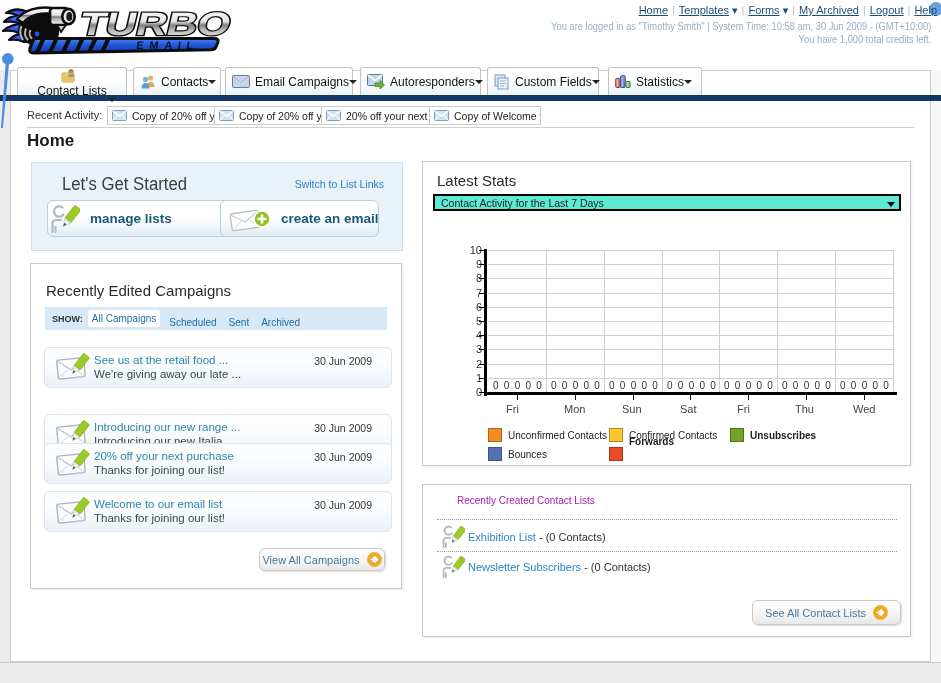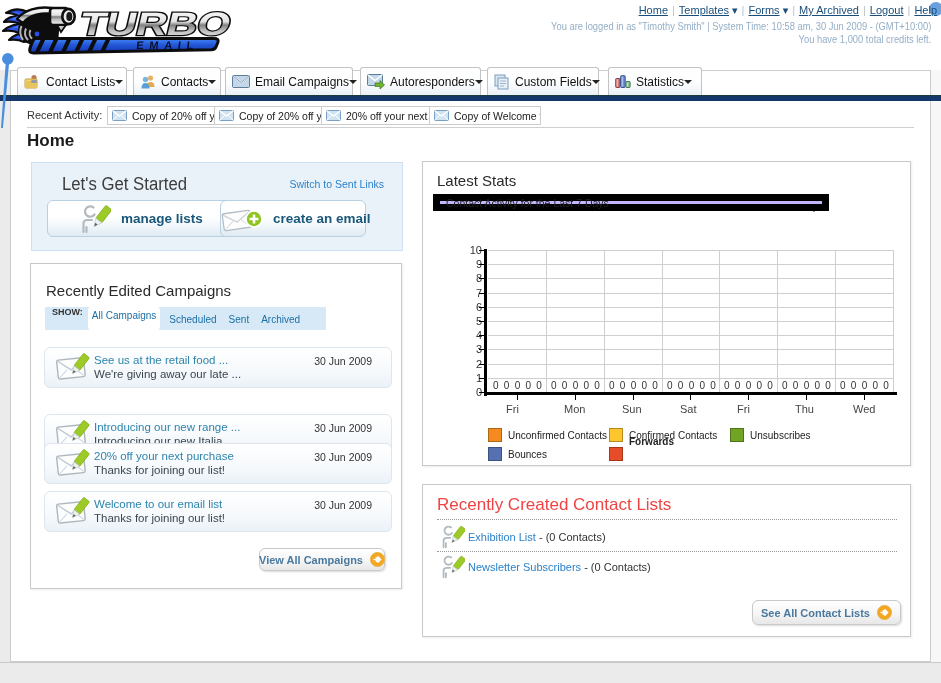--- a/index.html
+++ b/index.html
@@ -36,48 +36,48 @@
   #getstarted{left:31px;top:162px;width:372px;height:89px;background:#e9f2f9;border:1px solid #cddff0;box-shadow:none;}
   #gs-title{left:62px;top:174px;font-size:18px;color:#3d3d3d;transform:scaleX(0.93);transform-origin:0 0;}
   a.bluelink{color:#2c82c9;text-decoration:none;}
   .gsbtn{position:absolute;top:200px;height:37px;white-space:nowrap;box-sizing:border-box;border:1px solid #b7d0e2;border-radius:6px;
         background:linear-gradient(#ffffff 45%,#f2f7fb 70%,#dfeaf2);
         display:flex;align-items:center;font-size:13.5px;font-weight:bold;color:#19587a;}
   .gsbtn svg{margin-right:10px;flex:none;}
   
   #campaigns{left:30px;top:263px;width:372px;height:326px;}
   #camp-title{left:46px;top:282px;font-size:15px;color:#2b2b2b;}
-  #showbar{left:45px;top:307px;width:281px;height:23px;background:#d7e9f6;display:flex;font-size:10px;}
+  #showbar{left:45px;top:307px;width:342px;height:23px;background:#d7e9f6;display:flex;align-items:center;font-size:10px;}
   #showbar .showlab{font-size:9px;font-weight:bold;color:#333;margin:0 5px 0 7px;}
   #showbar .pill{background:#fff;border-radius:3px;padding:3px 4px;color:#1b6fa5;margin-right:9px;}
   #showbar a{color:#1b6fa5;text-decoration:none;margin-right:12px;margin-top:7px;}
   .campitem{position:absolute;left:44px;width:348px;height:41px;box-sizing:border-box;
            border:1px solid #dde6ee;border-radius:6px;background:linear-gradient(#ffffff,#f6f9fc 60%,#eaf1f8);}
   .campitem svg{position:absolute;left:11px;top:3px;}
   .campitem .t1{position:absolute;left:49px;top:6px;font-size:11.5px;color:#2d85ad;}
   .campitem .t2{position:absolute;left:49px;top:19.5px;font-size:11.5px;color:#39474f;}
   .campitem .dt{position:absolute;right:19px;top:7px;font-size:10.5px;color:#333;}
   .arrowbtn{position:absolute;box-sizing:border-box;white-space:nowrap;border:1px solid #c9c9c9;border-radius:6px;
           background:linear-gradient(#ffffff,#f4f4f4 60%,#e7e7e7);box-shadow:1px 1px 2px rgba(0,0,0,0.15);
-          display:flex;align-items:center;justify-content:center;font-size:11px;color:#49799f;font-weight:bold;}
+          display:flex;align-items:center;justify-content:center;font-size:11px;color:#49799f;}
   .ocircle{margin-left:7px;flex:none;}
   
   #stats{left:422px;top:161px;width:489px;height:305px;}
   #stats-title{left:437px;top:172px;font-size:15px;color:#2b2b2b;}
-  #statsel{left:433px;top:194px;width:396px;height:17px;box-sizing:border-box;border:7px solid #000000;background:#c4b5fd;
+  #statsel{left:433px;top:194px;width:468px;height:17px;box-sizing:border-box;border:2px solid #000000;background:#5eead4;
           font-size:10.5px;color:#222;display:flex;align-items:center;padding-left:6px;}
   #statsel .selarrow{position:absolute;right:4px;top:6px;width:0;height:0;border-left:4px solid transparent;border-right:4px solid transparent;border-top:5px solid #000;}
   .ylab{position:absolute;font-size:11px;color:#333;text-align:right;width:20px;}
   .zrow{position:absolute;font-size:10px;color:#333;word-spacing:2.5px;white-space:pre;}
   .dlab{position:absolute;font-size:11px;color:#444;}
   .lgsq{position:absolute;width:14px;height:14px;box-sizing:border-box;}
   .lglab{position:absolute;font-size:10px;color:#222;}
   
   #clists{left:422px;top:484px;width:489px;height:153px;}
-  #cl-title{left:437px;top:495px;font-size:17px;color:#ef4444;}
+  #cl-title{left:457px;top:495px;font-size:10px;color:#a21caf;}
   .dotline{position:absolute;left:437px;width:460px;border-top:1px dotted #9a9a9a;height:0;}
   .clitem{position:absolute;left:440px;font-size:11px;color:#333;}
   .clitem a{color:#2c82c9;text-decoration:none;}
   #seeall{left:752px;top:600px;width:149px;height:25px;}
   #viewall{left:259px;top:548px;width:126px;height:23px;}
 </style>
 </head>
 <body>
 <div class="abs" id="leftmargin"></div>
 <div class="abs" id="rightmargin"></div>
@@ -155,21 +155,21 @@
     <path d="M42 35 L46.5 35 L38 53 L33.5 53 Z"></path>
     <path d="M55 35 L59.5 35 L51 53 L46.5 53 Z"></path>
     <path d="M68 35 L72.5 35 L64 53 L59.5 53 Z"></path>
     <path d="M81 35 L85.5 35 L77 53 L72.5 53 Z"></path>
     <path d="M94 35 L98.5 35 L90 53 L85.5 53 Z"></path>
     <path d="M107 35 L111.5 35 L103 53 L98.5 53 Z"></path>
     </g>
   <text x="141" y="47" font-family="'Liberation Sans',sans-serif" font-size="11" font-weight="bold" fill="#07102a" letter-spacing="7" transform="skewX(-6)" textLength="64">EMAIL</text>
 </svg>
 
-<div class="tab" style="left:17px;width:110px;"><svg width="17" height="16" viewBox="0 0 17 16">
+<div class="tab" style="left:17px;width:110px;flex-direction:column;"><svg width="17" height="16" viewBox="0 0 17 16">
       <circle cx="10" cy="3.5" r="2.6" fill="#b97a56"></circle>
       <path d="M6.5 8 Q10 5.5 13.5 8 L13 10 L7 10 Z" fill="#9aa7b0"></path>
       <rect x="1" y="5" width="12" height="9" rx="1" fill="#f3d67a" stroke="#c9a23e"></rect>
       <path d="M1 7 L13 7 L13 14 L1 14 Z" fill="#e8c45e"></path>
       <path d="M7 6.5 Q10 4.8 13 6.5 L12.6 9 L7.4 9 Z" fill="#8f9ca6"></path>
     </svg>Contact Lists<span class="caret"></span></div>
 <div class="tab" style="left:133px;width:88px;"><svg width="16" height="16" viewBox="0 0 16 16">
       <circle cx="10.5" cy="4" r="2.6" fill="#e8b26a"></circle>
       <path d="M6.5 13 Q6.5 8 10.5 8 Q14.5 8 14.5 13 Z" fill="#e8a64f"></path>
       <circle cx="5.5" cy="5.5" r="2.7" fill="#79b7e0"></circle>
@@ -218,34 +218,34 @@
 <div class="rabox" style="left:429px;width:112px;"><svg width="15" height="11" viewBox="0 0 15 11">
       <rect x="0.5" y="0.5" width="14" height="10" rx="1" fill="#cfe3f2" stroke="#7aa0c4"></rect>
       <path d="M1 1 L7.5 6 L14 1" fill="none" stroke="#ffffff" stroke-width="1.4"></path>
       <path d="M1 10 L5.5 5.5 M14 10 L9.5 5.5" stroke="#ffffff" stroke-width="1"></path>
     </svg>Copy of Welcome to</div>
 <div class="abs" id="raline"></div>
 <div class="abs" id="hometitle">Home</div>
 
 <div class="panel" id="getstarted"></div>
 <div class="abs" id="gs-title">Let's Get Started</div>
-<a class="abs bluelink" href="#" style="right:557px;top:178px;font-size:10.5px;">Switch to Sent Links</a>
-<div class="gsbtn" style="left:47px;width:192px;padding-left:31px;"><svg width="32" height="30" viewBox="0 0 32 30">
+<a class="abs bluelink" href="#" style="right:557px;top:178px;font-size:10.5px;">Switch to List Links</a>
+<div class="gsbtn" style="left:47px;width:192px;padding-left:0;"><svg width="32" height="30" viewBox="0 0 32 30">
       <g fill="none" stroke="#b2bac0" stroke-width="2.2" stroke-linecap="round">
         <path d="M14.5 3.5 A5.2 5.2 0 1 0 15.5 10.5"></path>
         <path d="M4.5 28 L4.5 19.5 Q4.5 16 8.5 16 L13 16"></path>
         <path d="M7.5 28 L7.5 23"></path>
       </g>
       <g transform="rotate(38 21 15)">
         <rect x="17.2" y="0.5" width="7.6" height="16.5" rx="1.2" fill="#9ccb27" stroke="#85b01c" stroke-width="0.8"></rect>
         <path d="M17.2 17 L21 24.5 L24.8 17 Z" fill="#eef2f4" stroke="#c3cbd0" stroke-width="0.7"></path>
         <path d="M19.6 20.8 L21 24.5 L22.4 20.8 Z" fill="#55614a"></path>
       </g>
     </svg>manage lists</div>
-<div class="gsbtn" style="left:220px;width:146px;"><svg width="42" height="26" viewBox="0 0 42 26">
+<div class="gsbtn" style="left:220px;width:159px;padding-left:8px;"><svg width="42" height="26" viewBox="0 0 42 26">
       <g transform="rotate(-8 16 14)">
         <rect x="2" y="6" width="28" height="17" rx="2" fill="#fdfdfd" stroke="#b6bec4" stroke-width="1.3"></rect>
         <path d="M3 7.5 L16 16 L29 7.5" fill="none" stroke="#c9d1d6" stroke-width="1.2"></path>
         <path d="M3 22 L12 14.5 M29 22 L20 14.5" stroke="#d7dde2" stroke-width="1"></path>
       </g>
       <circle cx="33" cy="13" r="8" fill="#8ec421" stroke="#ffffff" stroke-width="1.6"></circle>
       <path d="M33 8.5 L33 17.5 M28.5 13 L37.5 13" stroke="#ffffff" stroke-width="2.6"></path>
     </svg>create an email</div>
 
 <div class="panel" id="campaigns"></div>
@@ -395,21 +395,21 @@
 <div class="dlab" style="left:622px;top:403px;">Sun</div>
 <div class="dlab" style="left:680px;top:403px;">Sat</div>
 <div class="dlab" style="left:737px;top:403px;">Fri</div>
 <div class="dlab" style="left:795px;top:403px;">Thu</div>
 <div class="dlab" style="left:853px;top:403px;">Wed</div>
 <div class="lgsq" style="left:488px;top:428px;background:#f6891f;border:1px solid #a86a14;"></div>
 <div class="lglab" style="left:508px;top:430px;">Unconfirmed Contacts</div>
 <div class="lgsq" style="left:609px;top:428px;background:#fcc62c;border:1px solid #b08a1e;"></div>
 <div class="lglab" style="left:629px;top:430px;">Confirmed Contacts</div>
 <div class="lgsq" style="left:730px;top:428px;background:#71a324;border:1px solid #4e7318;"></div>
-<div class="lglab" style="left:750px;top:430px;">Unsubscribes</div>
+<div class="lglab" style="left:750px;top:430px;font-weight:bold;">Unsubscribes</div>
 <div class="lgsq" style="left:488px;top:447px;background:#5571b2;border:1px solid #3c5283;"></div>
 <div class="lglab" style="left:508px;top:449px;">Bounces</div>
 <div class="lgsq" style="left:609px;top:447px;background:#e74c2b;border:1px solid #a83619;"></div>
 <div class="lglab" style="left:629px;top:436px;font-weight:bold;">Forwards</div>
 </div>
 
 <div class="panel" id="clists"></div>
 <div class="abs" id="cl-title">Recently Created Contact Lists</div>
 <div class="dotline" style="top:519px;"></div>
 <div class="dotline" style="top:551px;"></div>

